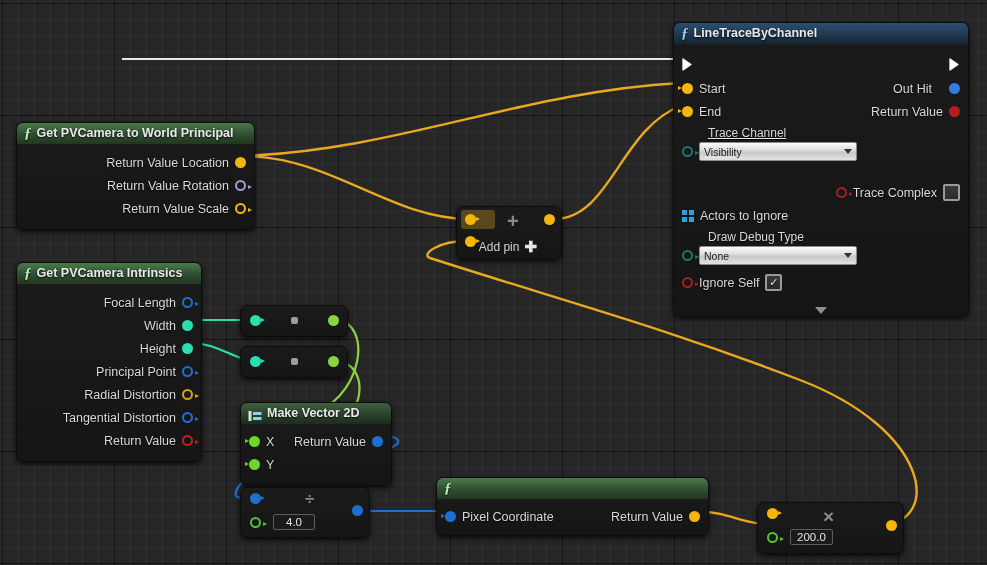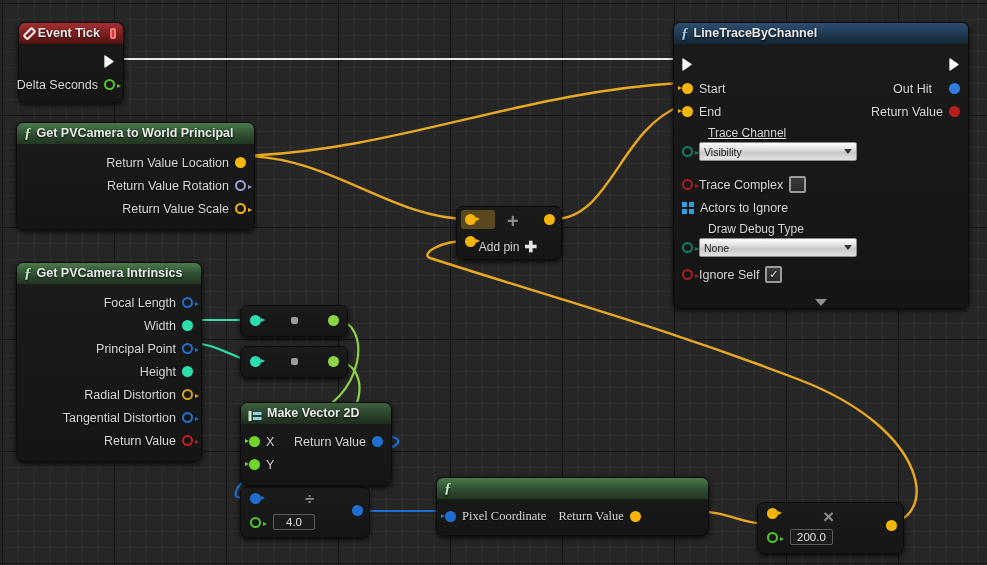--- a/index.html
+++ b/index.html
@@ -102,41 +102,20 @@
 
     <path d="M335 320 C 372 320 368 400 300 420 C 268 430 252 432 250 436" stroke="#8cd444" stroke-width="2.2" fill="none"></path>
 
     <path d="M335 361 C 372 361 372 430 300 448 C 270 456 252 456 250 460" stroke="#8cd444" stroke-width="2.2" fill="none"></path>
 
     <path d="M381 436 C 410 436 400 450 370 452 C 300 457 240 472 236 492 C 234 498 240 498 248 498" stroke="#1f6fd0" stroke-width="2.2" fill="none"></path>
 
     <path d="M358 511 C 400 511 410 511 448 511" stroke="#1f6fd0" stroke-width="2.2" fill="none"></path>
   </svg>
 
-  <div class="node" style="left:18px;top:22px;width:104px;">
-    <div class="nhdr hdr-event">
-      <span class="evt-diamond"></span>
-      <span>Event Tick</span>
-      <span style="flex:1"></span>
-      <span class="evt-sq"></span>
-    </div>
-    <div class="nbody" style="padding-top:5px;padding-bottom:6px;">
-      <div class="prow out" style="height:24px;">
-        <span class="exec">
-          <svg viewBox="0 0 11 13">
-              <path d="M1 1 L9 6.5 L1 12 Z" fill="#ffffff" stroke="#ffffff" stroke-width="1.3" stroke-linejoin="round"></path>
-            </svg>
-        </span>
-      </div>
-      <div class="prow out">
-        <span class="plabel">Delta Seconds</span>
-        <span class="pin hollow" style="color:#4fc72b;"></span>
-      </div>
-    </div>
-  </div>
 
   <div class="node" style="left:16px;top:122px;width:237px;">
     <div class="nhdr hdr-func">
       <span class="fx">ƒ</span>
       <span>Get PVCamera to World Principal</span>
     </div>
     <div class="nbody">
       <div class="prow out">
         <span class="plabel">Return Value Location</span>
         <span class="pin solid noarrow" style="color:#f5b50a;"></span>
@@ -160,26 +139,26 @@
     <div class="nbody">
       <div class="prow out">
         <span class="plabel">Focal Length</span>
         <span class="pin hollow" style="color:#1f6fd0;"></span>
       </div>
       <div class="prow out">
         <span class="plabel">Width</span>
         <span class="pin solid noarrow" style="color:#2adfad;"></span>
       </div>
       <div class="prow out">
+        <span class="plabel">Height</span>
+        <span class="pin solid noarrow" style="color:#2adfad;"></span>
+      </div>
+      <div class="prow out">
         <span class="plabel">Principal Point</span>
         <span class="pin hollow" style="color:#1f6fd0;"></span>
-      </div>
-      <div class="prow out">
-        <span class="plabel">Height</span>
-        <span class="pin solid noarrow" style="color:#2adfad;"></span>
       </div>
       <div class="prow out">
         <span class="plabel">Radial Distortion</span>
         <span class="pin hollow" style="color:#d9a21b;"></span>
       </div>
       <div class="prow out">
         <span class="plabel">Tangential Distortion</span>
         <span class="pin hollow" style="color:#1f6fd0;"></span>
       </div>
       <div class="prow out">
@@ -235,21 +214,21 @@
         <div class="fieldlbl" style="padding-left:26px;">Trace Channel</div>
         <div style="display:flex;align-items:center;gap:6px;margin-top:2px;text-align:center;">
           <span class="pin hollow" style="color:#0f7c6d;"></span>
           <span class="combo" style="width:148px;">
             <span>Visibility</span>
             <span class="caret"></span>
           </span>
         </div>
       </div>
 
-      <div class="prow" style="margin-top:12px;gap:6px;">
+      <div class="prow" style="margin-top:20px;gap:6px;justify-content:flex-end;">
         <span class="pin hollow" style="color:#a81f1f;"></span>
         <span class="plabel" style="padding:0;">Trace Complex</span>
         <span class="chk"></span>
       </div>
 
       <div class="prow" style="gap:6px;">
         <span class="grid4">
             <i></i>
             <i></i>
             <i></i>
@@ -359,21 +338,21 @@
     <div style="position:absolute;right:6px;top:17px;">
       <span class="pin solid noarrow" style="color:#1f6fd0;display:block;"></span>
     </div>
   </div>
 
   <div class="node" style="left:436px;top:477px;width:271px;">
     <div class="nhdr hdr-func">
       <span class="fx">ƒ</span>
     </div>
     <div class="nbody" style="padding-top:6px;padding-bottom:7px;">
-      <div class="prow" style="font-family:Liberation Serif, serif;">
+      <div class="prow" style="justify-content:space-between;">
         <span style="display:flex;align-items:center;">
           <span class="pin solid arrow-left" style="color:#1f6fd0;"></span>
           <span class="plabel">Pixel Coordinate</span>
         </span>
         <span style="display:flex;align-items:center;">
           <span class="plabel">Return Value</span>
           <span class="pin solid noarrow" style="color:#f5b50a;"></span>
         </span>
       </div>
     </div>

